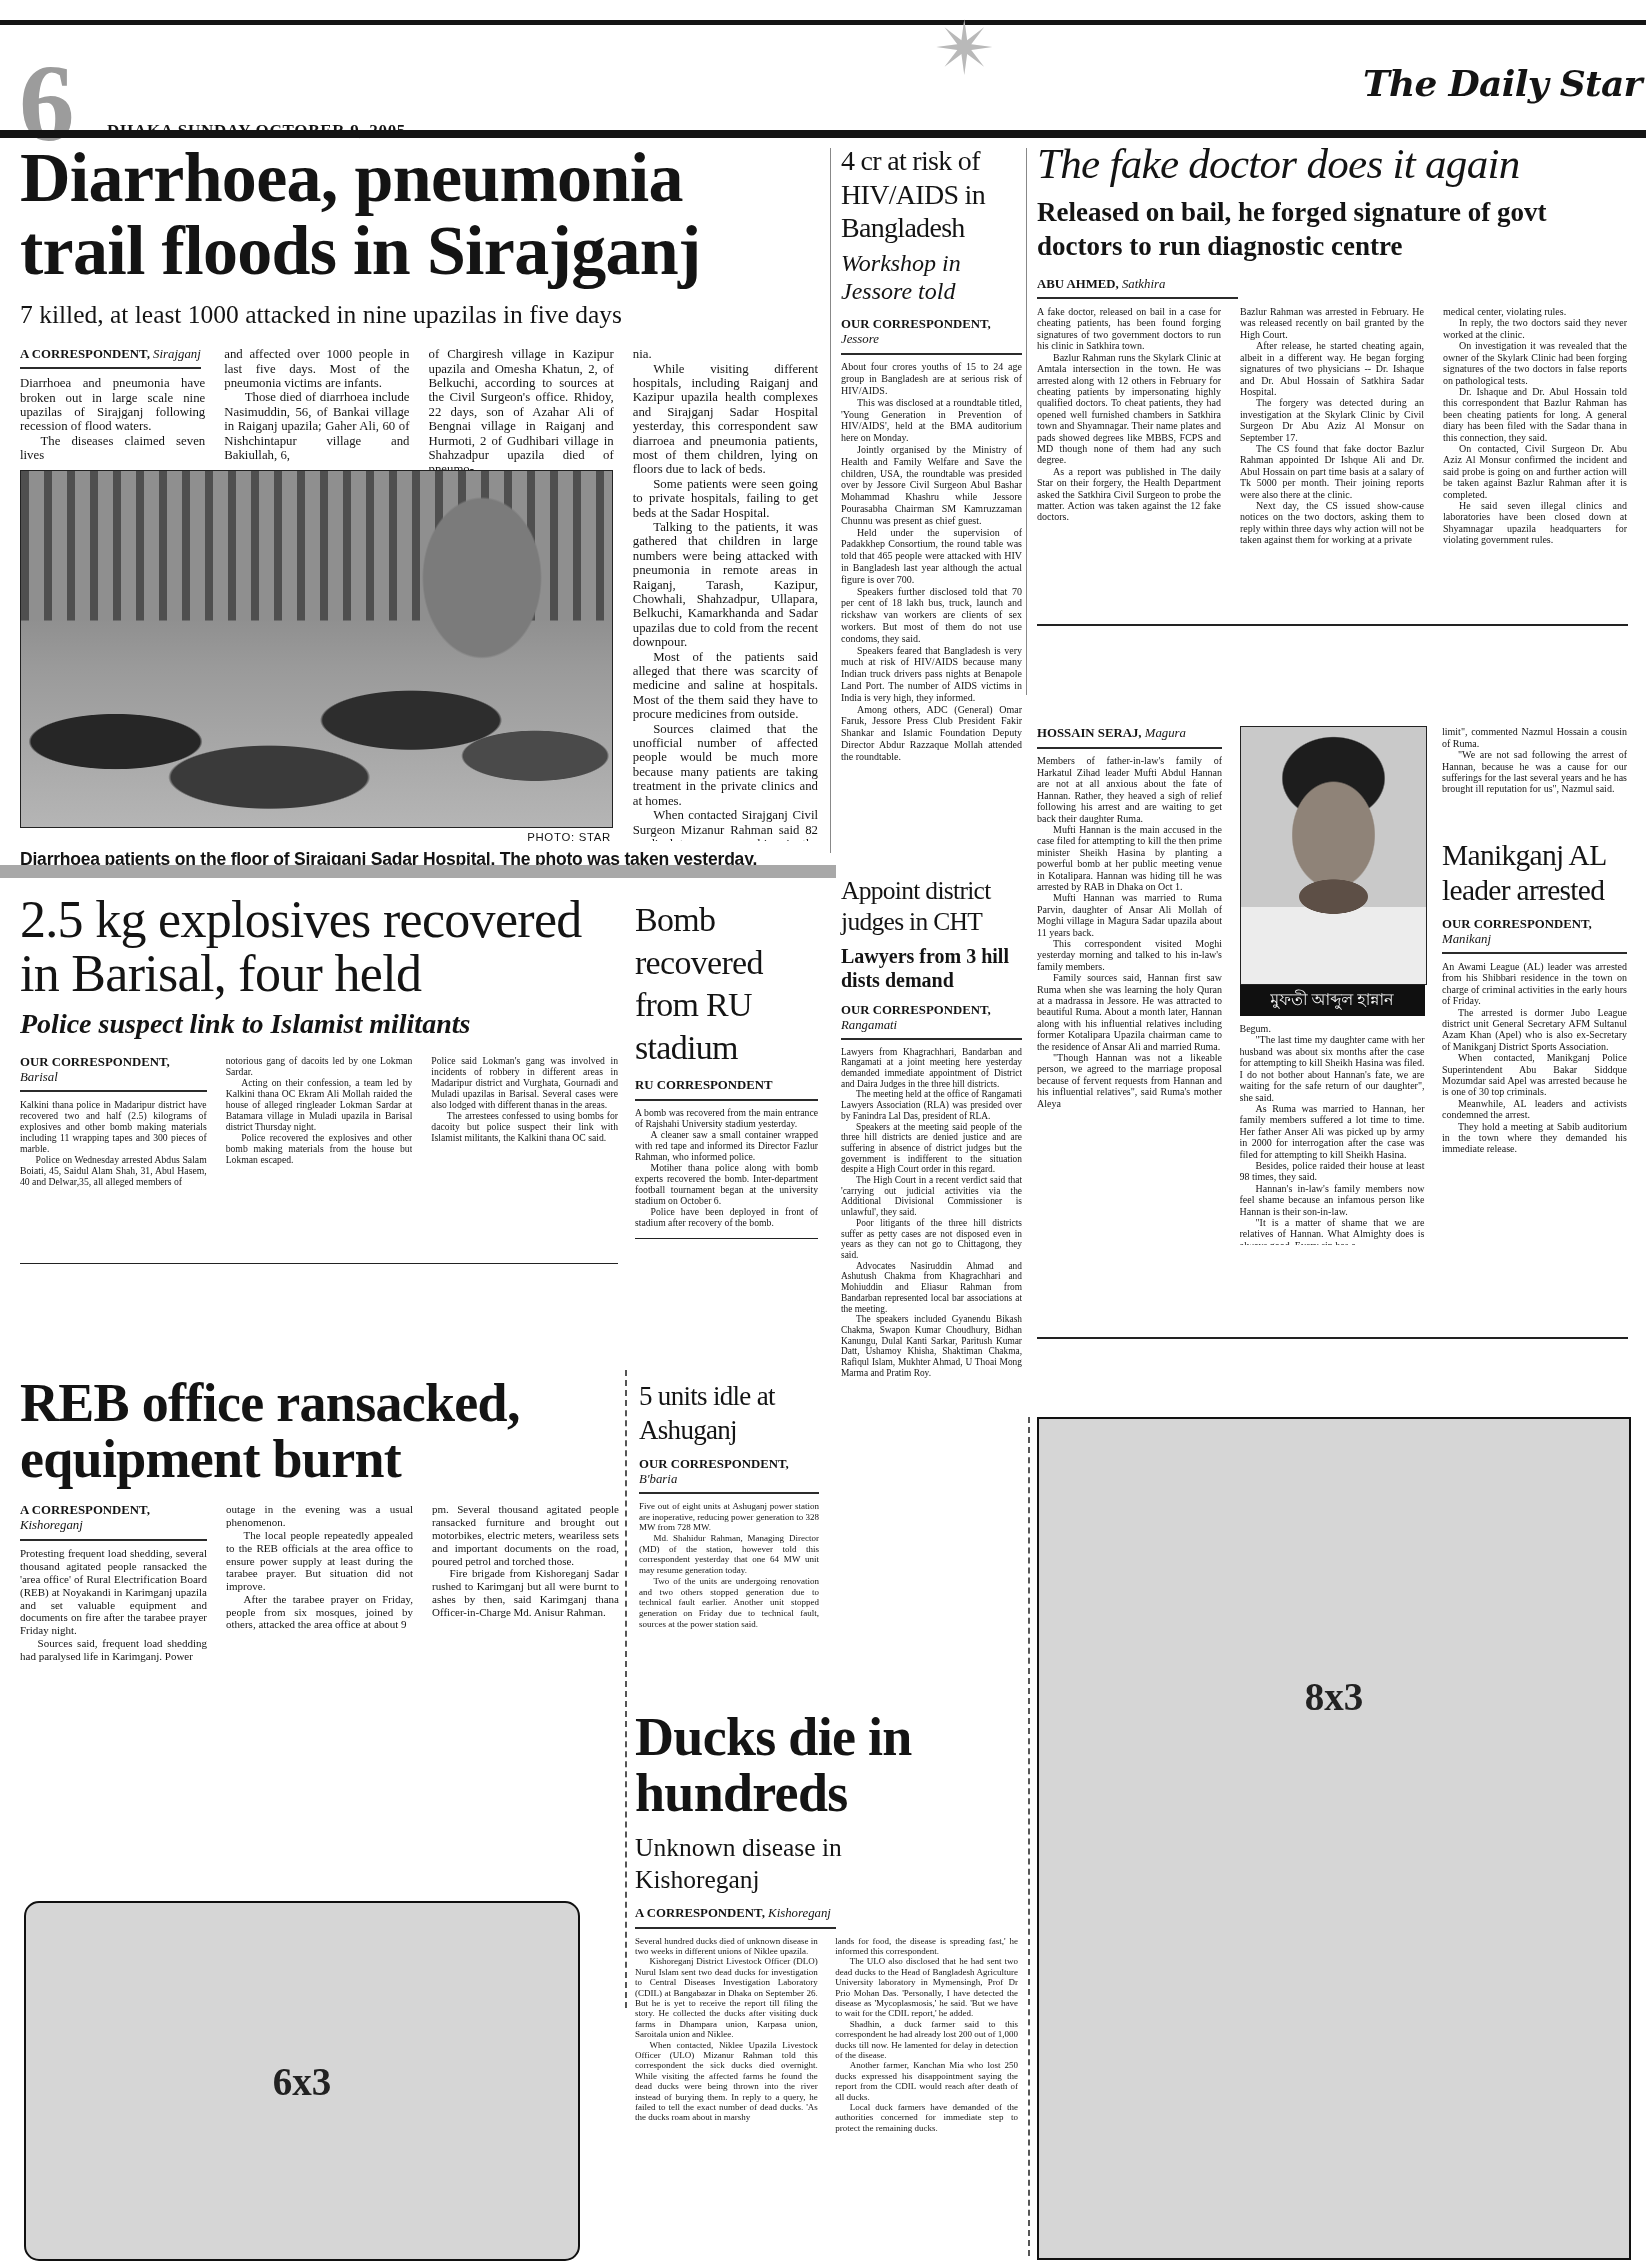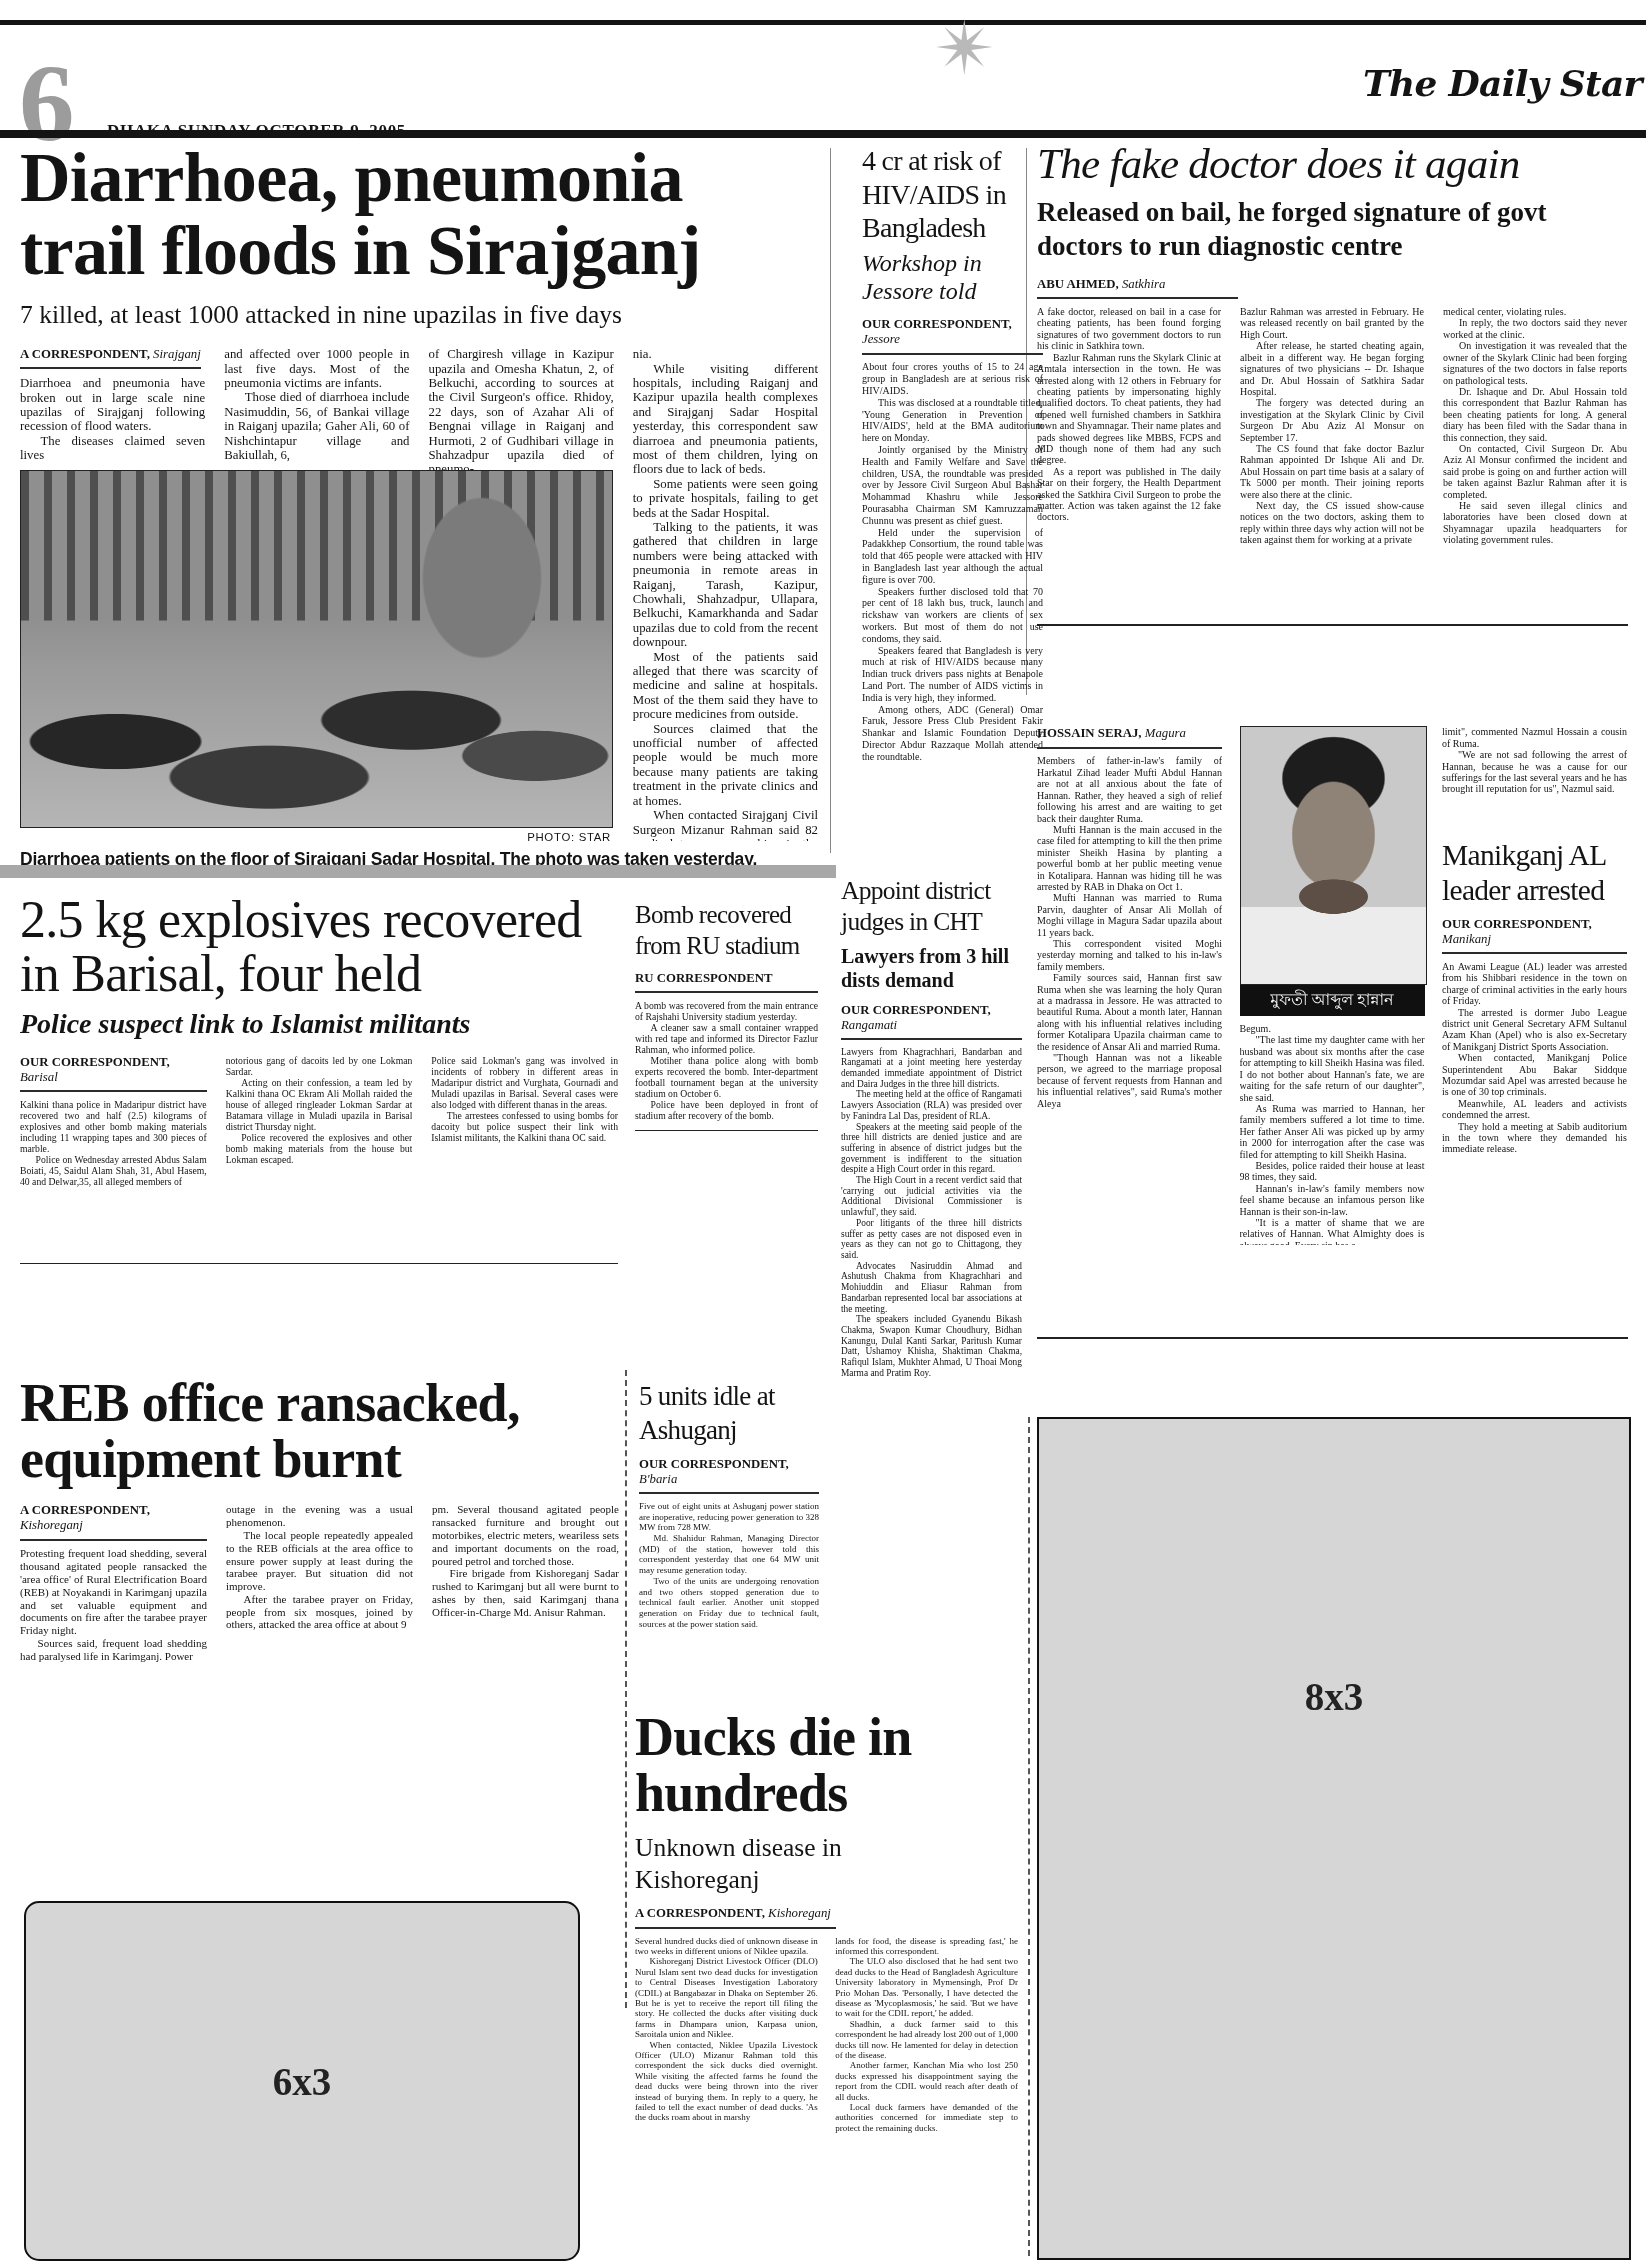--- a/index.html
+++ b/index.html
@@ -100,21 +100,21 @@
     </div>
     <div id="main-photo" class="abs" style="left:0;top:328px;width:591px;"></div>
     <div class="credit abs" style="left:430px;top:689px;width:161px;">PHOTO: STAR</div>
     <div class="caption abs" style="left:0;top:707px;width:772px;">Diarrhoea patients on the floor of Sirajganj Sadar Hospital. The photo was taken yesterday.</div>
   </article>
   <div class="abs graybar" style="left:0;top:865px;width:836px;height:13.4px;"></div>
 
   <div class="abs colrule" style="left:830px;top:148px;width:1.3px;height:705px;"></div>
   <div class="abs colrule" style="left:1026px;top:148px;width:1.3px;height:547px;"></div>
 
-  <article class="abs" style="left:862px;top:144px;width:181px;">
+  <article class="abs" style="left:841px;top:144px;width:181px;">
     <h1 class="hl light" style="font-size:28px;line-height:1.2;">4 cr at risk of HIV/AIDS in Bangladesh</h1>
     <p class="deck" style="font-size:24px;font-style:italic;line-height:1.15;margin-top:5.4px;">Workshop in Jessore told</p>
     <div class="byline" style="margin-top:12px;">
       <span>OUR CORRESPONDENT,</span>
       <span class="place">Jessore</span>
     </div>
     <div class="body clip" style="font-size:10px;line-height:11.8px;height:517px;">
         <p>About four crores youths of 15 to 24 age group in Bangladesh are at serious risk of HIV/AIDS.</p>
         <p>This was disclosed at a roundtable titled, 'Young Generation in Prevention of HIV/AIDS', held at the BMA auditorium here on Monday.</p>
         <p>Jointly organised by the Ministry of Health and Family Welfare and Save the children, USA, the roundtable was presided over by Jessore Civil Surgeon Abul Bashar Mohammad Khashru while Jessore Pourasabha Chairman SM Kamruzzaman Chunnu was present as chief guest.</p>
@@ -248,21 +248,21 @@
           <p>Police recovered the explosives and other bomb making materials from the house but Lokman escaped.</p>
         </div>
       <div class="body clip" style="width:187px;font-size:9.7px;line-height:11px;height:195px;">
           <p>Police said Lokman's gang was involved in incidents of robbery in different areas in Madaripur district and Vurghata, Gournadi and Muladi upazilas in Barisal. Several cases were also lodged with different thanas in the areas.</p>
           <p>The arrestees confessed to using bombs for dacoity but police suspect their link with Islamist militants, the Kalkini thana OC said.</p>
         </div>
     </div>
   </article>
 
   <article class="abs" style="left:635px;top:899px;width:183px;border-bottom:1.3px solid #222;padding-bottom:9.4px;">
-    <h1 class="hl light" style="font-size:25px;line-height:1.25;">Bomb recovered from RU stadium</h1>
+    <h1 class="hl light" style="font-size:34px;line-height:1.25;">Bomb recovered from RU stadium</h1>
     <div class="byline" style="margin-top:9.4px;">
       <span>RU CORRESPONDENT</span>
     </div>
     <div class="body" style="font-size:9.7px;line-height:11px;">
         <p>A bomb was recovered from the main entrance of Rajshahi University stadium yesterday.</p>
         <p>A cleaner saw a small container wrapped with red tape and informed its Director Fazlur Rahman, who informed police.</p>
         <p>Motiher thana police along with bomb experts recovered the bomb. Inter-department football tournament began at the university stadium on October 6.</p>
         <p>Police have been deployed in front of stadium after recovery of the bomb.</p>
       </div>
   </article>

